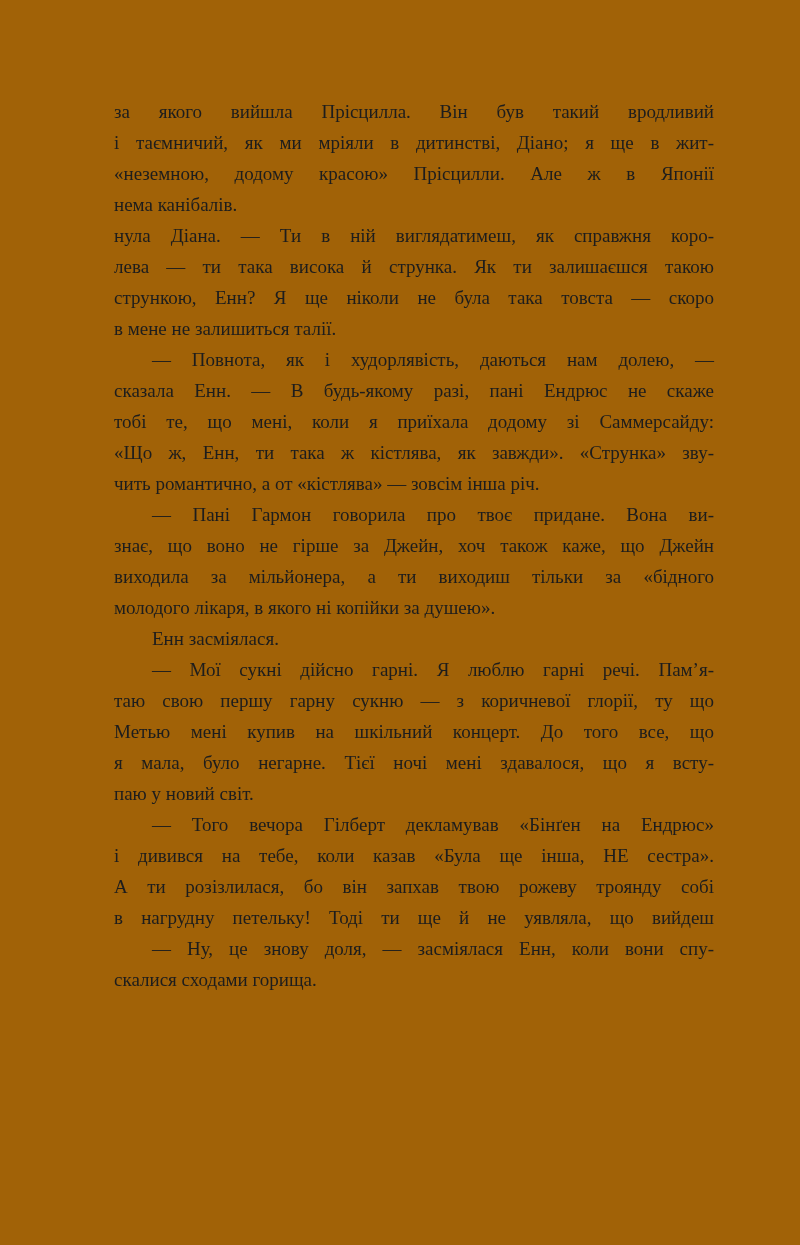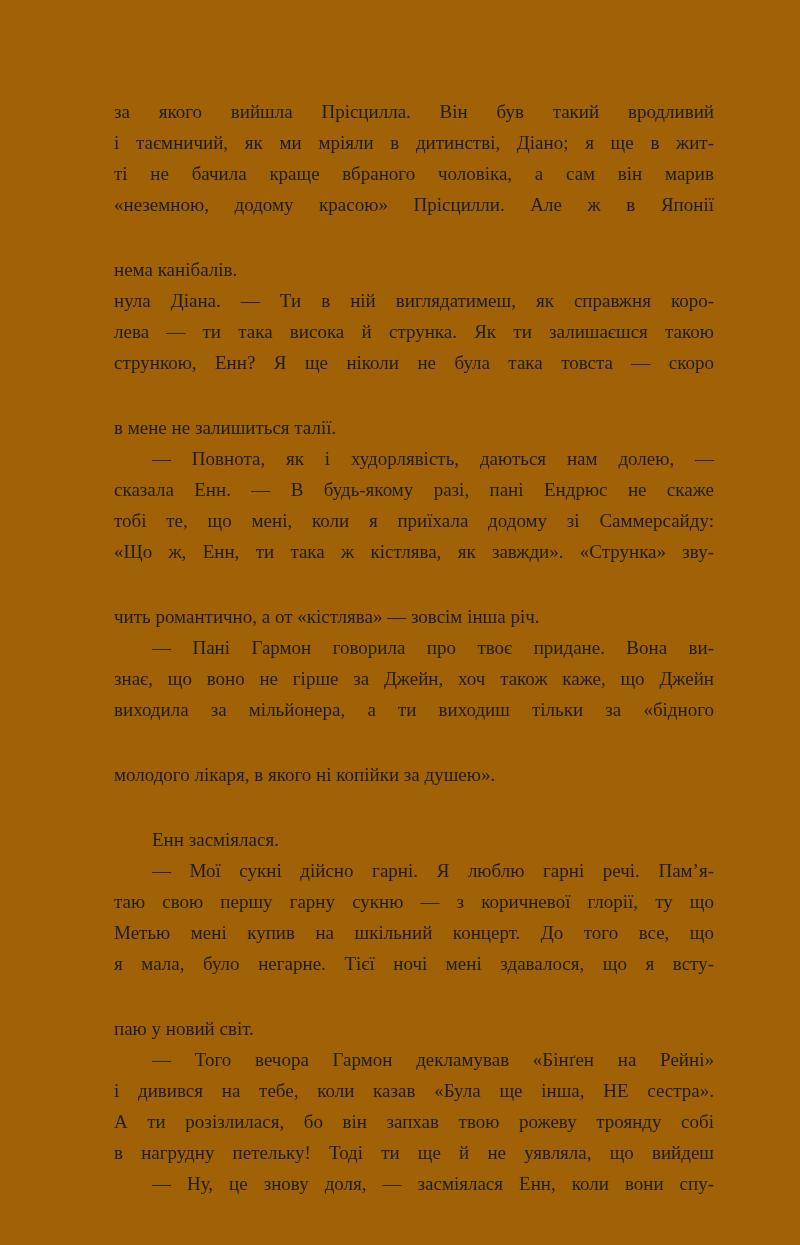--- a/index.html
+++ b/index.html
@@ -31,34 +31,32 @@
   }
   .line {
     text-align: justify;
     text-align-last: justify;
     white-space: normal;
     height: 31px;
     overflow: visible;
   }
   .line.last {
     text-align-last: left;
-    margin-top: 34px;
   }
   .line.indent {
     text-indent: 38px;
   }
 </style>
 </head>
 <body>
 
 <div class="page">
   <div class="text-block" style="color: rgb(29, 29, 29);">
       <div class="line">за якого вийшла Прісцилла. Він був такий вродливий</div>
       <div class="line">і таємничий, як ми мріяли в дитинстві, Діано; я ще в жит-</div>
-      <div class="line">ті не бачила краще вбраного чоловіка, а сам він марив</div>
       <div class="line">«неземною, додому красою» Прісцилли. Але ж в Японії</div>
       <div class="line last">нема канібалів.</div>
       <div class="line">нула Діана. — Ти в ній виглядатимеш, як справжня коро-</div>
       <div class="line">лева — ти така висока й струнка. Як ти залишаєшся такою</div>
       <div class="line">стрункою, Енн? Я ще ніколи не була така товста — скоро</div>
       <div class="line last">в мене не залишиться талії.</div>
       <div class="line indent">—  Повнота, як і худорлявість, даються нам долею, —</div>
       <div class="line">сказала Енн. — В будь-якому разі, пані Ендрюс не скаже</div>
       <div class="line">тобі те, що мені, коли я приїхала додому зі Саммерсайду:</div>
       <div class="line">«Що ж, Енн, ти така ж кістлява, як завжди». «Струнка» зву-</div>
@@ -66,20 +64,20 @@
       <div class="line indent">—  Пані Гармон говорила про твоє придане. Вона ви-</div>
       <div class="line">знає, що воно не гірше за Джейн, хоч також каже, що Джейн</div>
       <div class="line">виходила за мільйонера, а ти виходиш тільки за «бідного</div>
       <div class="line last">молодого лікаря, в якого ні копійки за душею».</div>
       <div class="line indent last">Енн засміялася.</div>
       <div class="line indent">—  Мої сукні дійсно гарні. Я люблю гарні речі. Пам’я-</div>
       <div class="line">таю свою першу гарну сукню — з коричневої глорії, ту що</div>
       <div class="line">Метью мені купив на шкільний концерт. До того все, що</div>
       <div class="line">я мала, було негарне. Тієї ночі мені здавалося, що я всту-</div>
       <div class="line last">паю у новий світ.</div>
-      <div class="line indent">—  Того вечора Гармон декламував «Бінґен на Рейні»</div>
+      <div class="line indent">—  Того вечора Гілберт декламував «Бінґен на Ендрюс»</div>
       <div class="line">і дивився на тебе, коли казав «Була ще інша, НЕ сестра».</div>
       <div class="line">А ти розізлилася, бо він запхав твою рожеву троянду собі</div>
       <div class="line">в нагрудну петельку! Тоді ти ще й не уявляла, що вийдеш</div>
       <div class="line indent">—  Ну, це знову доля, — засміялася Енн, коли вони спу-</div>
       <div class="line last">скалися сходами горища.</div>
     </div>
 </div>
 
 </body></html>

